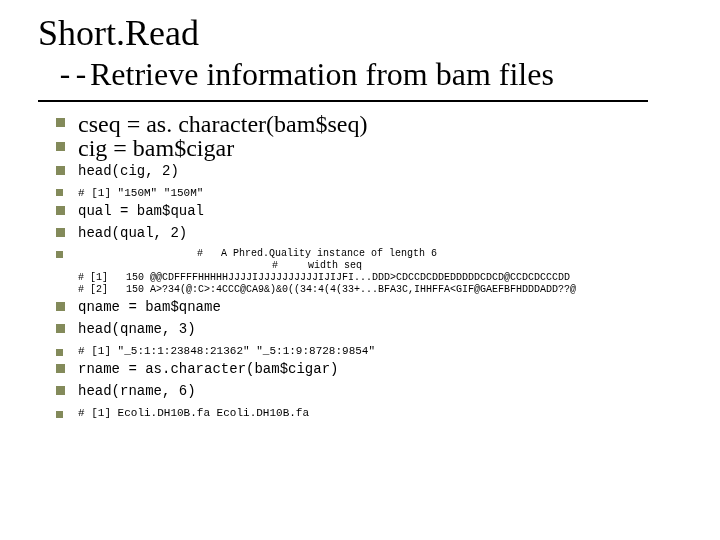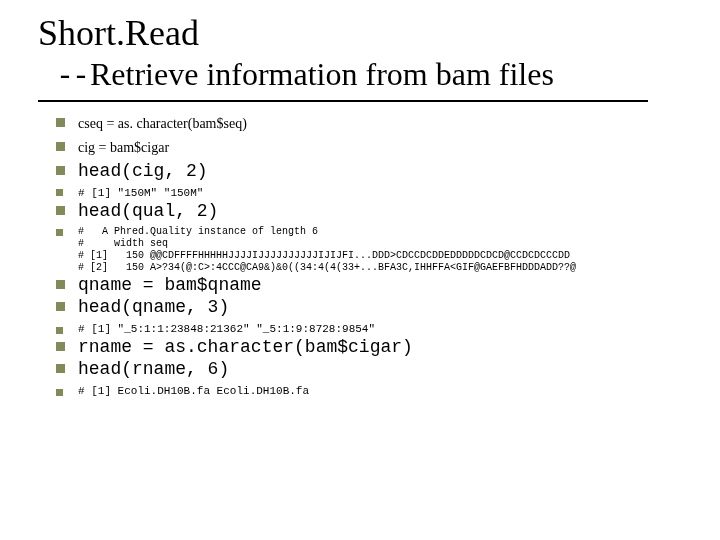--- a/index.html
+++ b/index.html
@@ -70,40 +70,41 @@
     top: 3px;
     width: 7px;
     height: 7px;
   }
   ul.items li.out-bullet::before {
     top: 5px;
     width: 7px;
     height: 7px;
   }
   .code-line {
-    font-size: 14px;
+    font-size: 24px;
     line-height: 24px;
     font-family: "Times New Roman", Times, serif;
   }
   .mono-line {
     font-family: "Courier New", monospace;
-    font-size: 18px;
+    font-size: 14px;
     line-height: 22px;
   }
   .out-line {
     font-family: "Courier New", monospace;
     font-size: 11px;
     line-height: 14px;
     white-space: pre;
   }
   .out-line-tiny {
     font-family: "Courier New", monospace;
     font-size: 10px;
     line-height: 12px;
     white-space: pre;
+    text-align: center;
   }
   .block {
     margin-bottom: 14px;
   }
   .gap-small { height: 4px; }
 </style>
 </head>
 <body>
 
 <div class="slide">
@@ -118,20 +119,21 @@
 
   <ul class="items block">
     <li class="code-line">cseq = as. character(bam$seq)</li>
     <li class="code-line">cig = bam$cigar</li>
     <li class="mono-line">head(cig, 2)</li>
     <div class="gap-small"></div>
     <li class="out-line small-bullet"># [1] "150M" "150M"</li>
   </ul>
 
   <ul class="items block">
+    <li class="mono-line">qual = bam$qual</li>
     <li class="mono-line">head(qual, 2)</li>
     <div class="gap-small"></div>
     <li class="out-line-tiny small-bullet"><span>#   A Phred.Quality instance of length 6</span>
 <span>#     width seq</span>
 <span># [1]   150 @@CDFFFFHHHHHJJJJIJJJJJJJJJJIJIJFI...DDD&gt;CDCCDCDDEDDDDDCDCD@CCDCDCCCDD</span>
 <span># [2]   150 A&gt;?34(@:C&gt;:4CCC@CA9&amp;)&amp;0((34:4(4(33+...BFA3C,IHHFFA&lt;GIF@GAEFBFHDDDADD??@</span></li>
   </ul>
 
   <ul class="items block">
     <li class="mono-line">qname = bam$qname</li>

